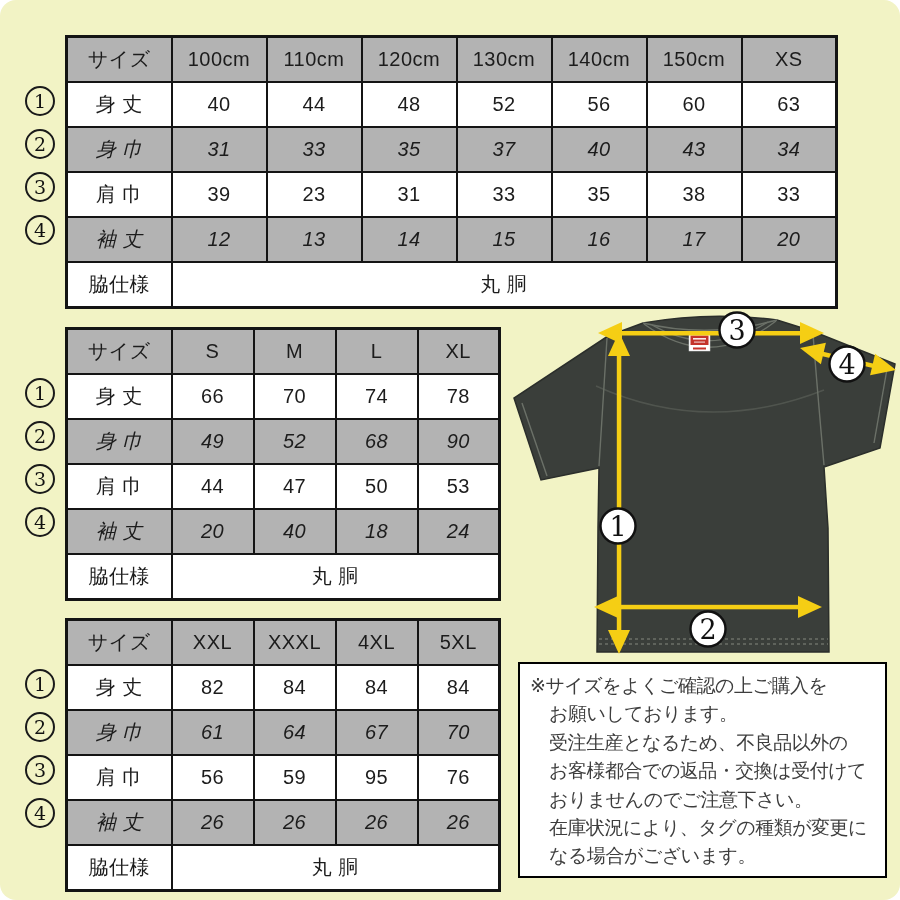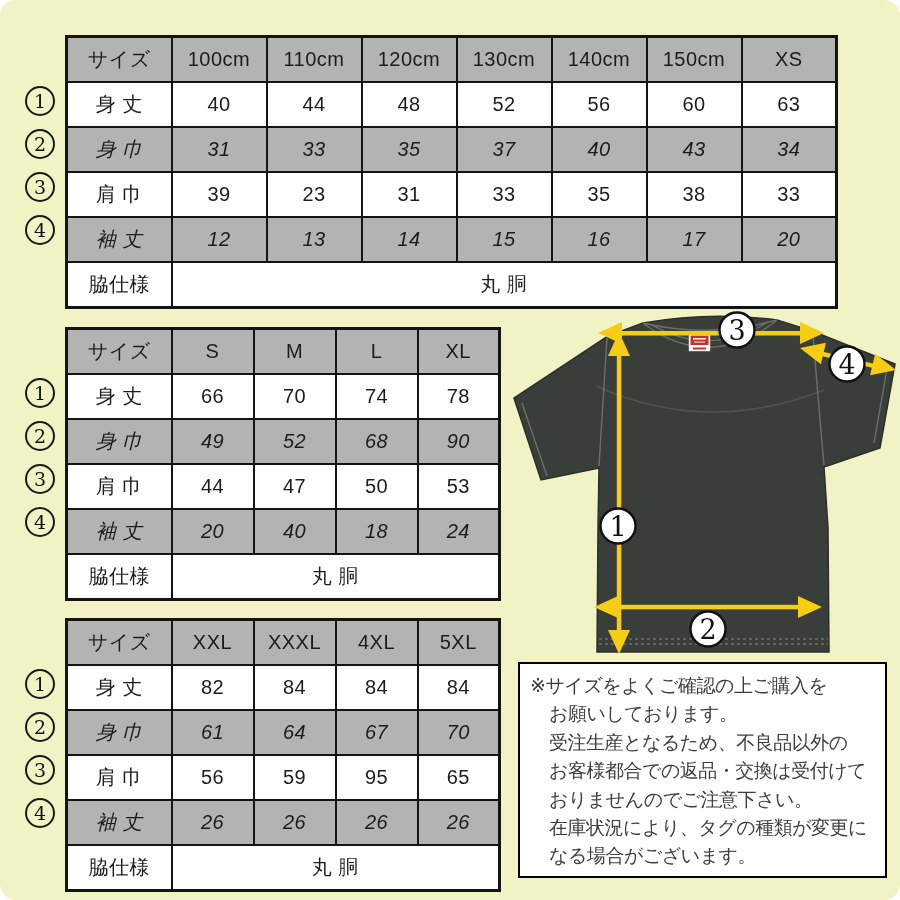--- a/index.html
+++ b/index.html
@@ -202,21 +202,21 @@
             <td>61</td>
             <td>64</td>
             <td>67</td>
             <td>70</td>
           </tr>
           <tr class="white">
             <td class="lbl">肩 巾</td>
             <td>56</td>
             <td>59</td>
             <td>95</td>
-            <td>65</td>
+            <td>76</td>
           </tr>
           <tr class="gray">
             <td class="lbl">袖 丈</td>
             <td>26</td>
             <td>26</td>
             <td>26</td>
             <td>26</td>
           </tr>
           <tr class="white">
             <td class="lbl">脇仕様</td>

